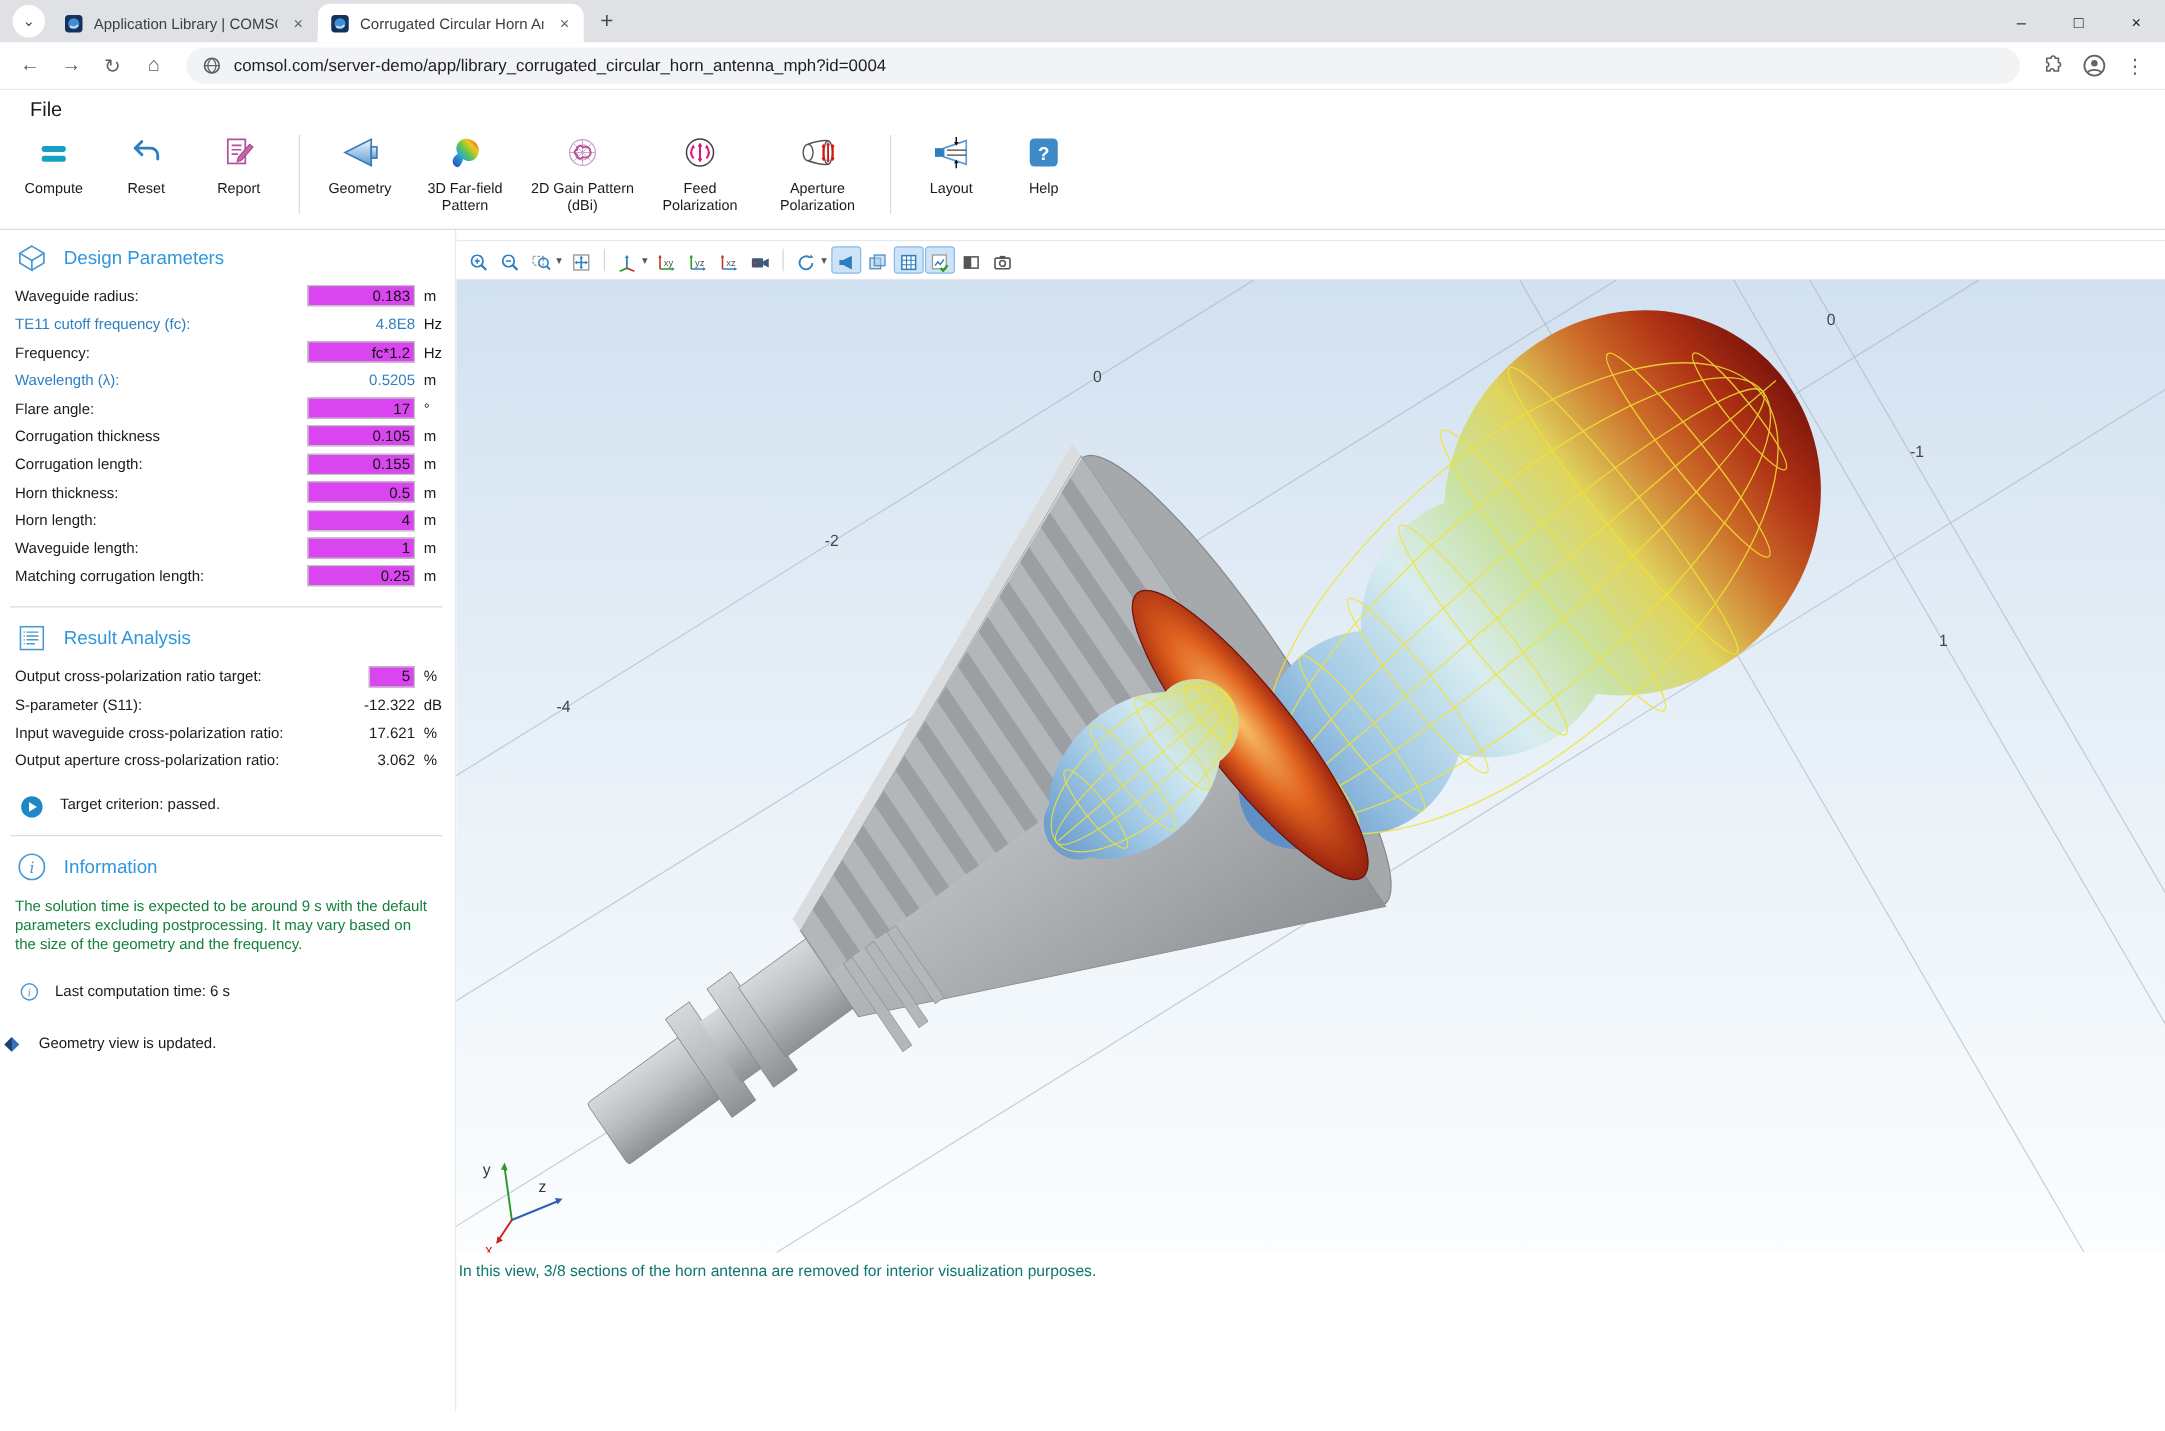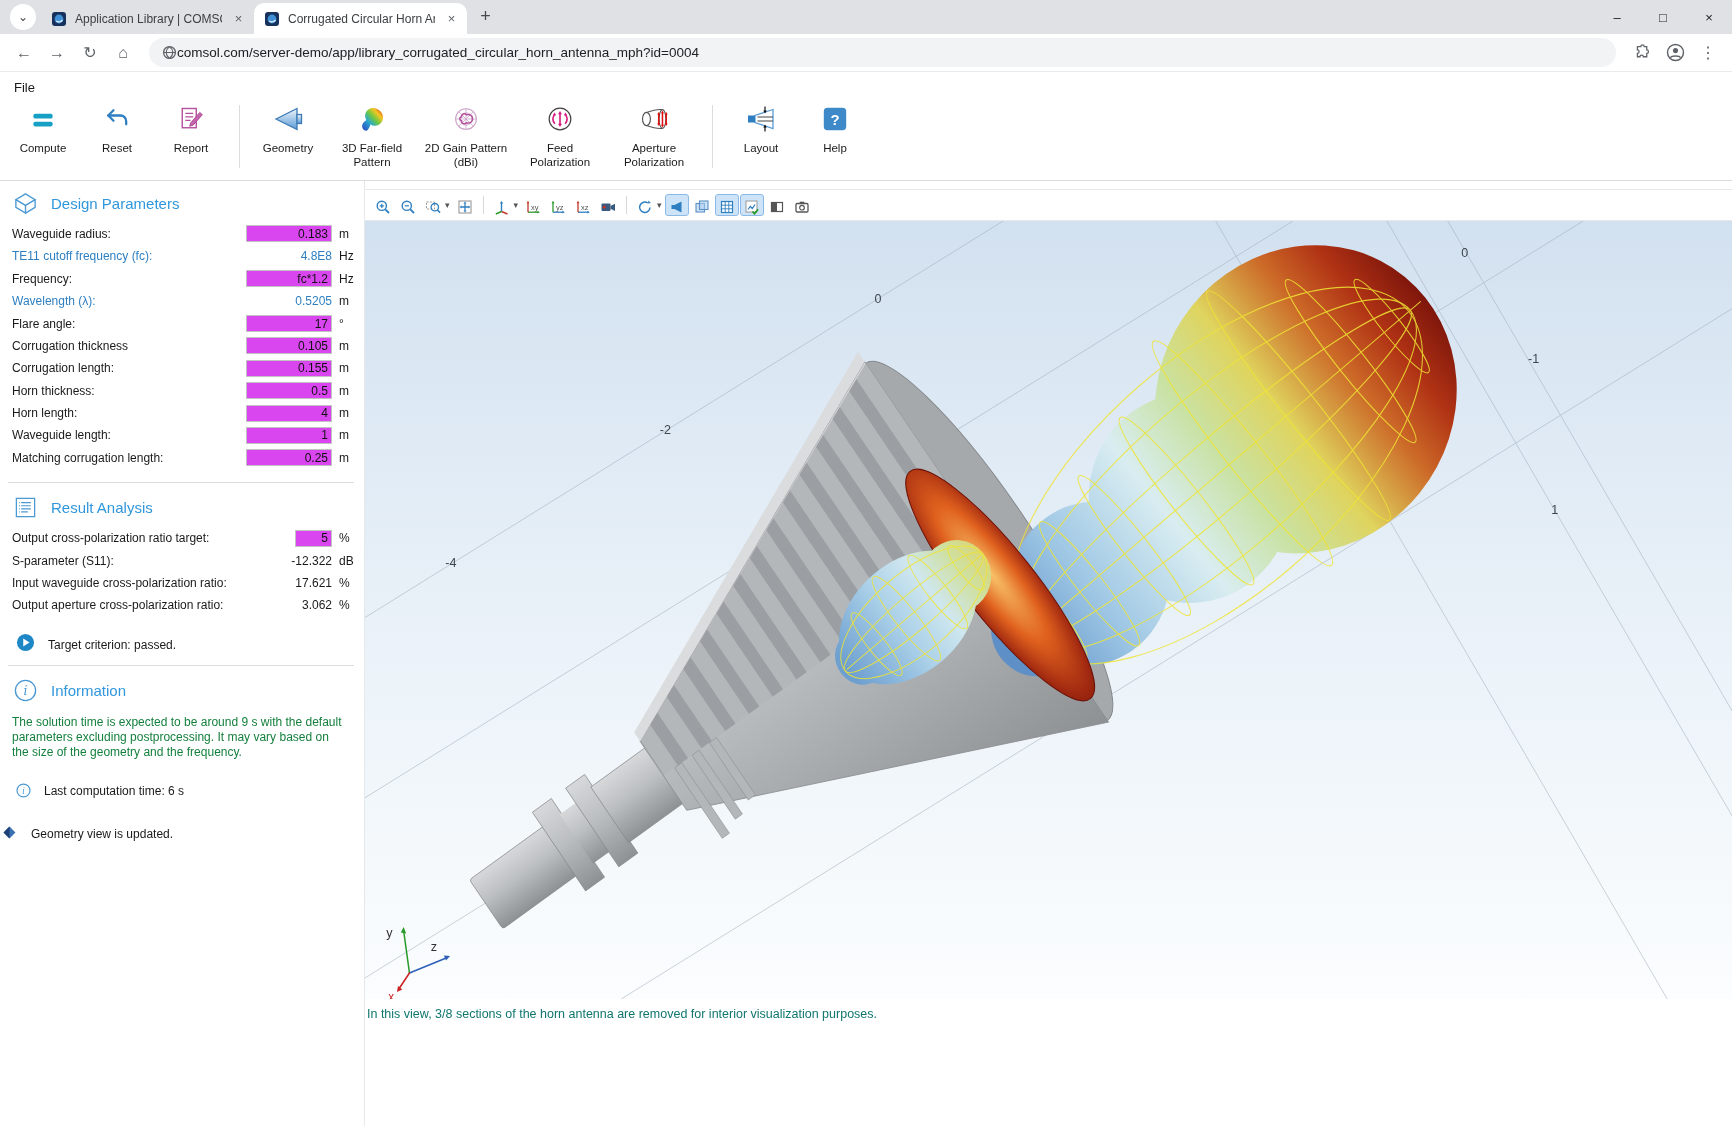--- a/index.html
+++ b/index.html
@@ -20,25 +20,25 @@
   .newtab { width:27px; height:27px; display:flex; align-items:center; justify-content:center;
     font-size:18px; color:#474b4f; margin:0 0 4px 5px; border-radius:50%; }
   .wincontrols { margin-left:auto; display:flex; height:34px; }
   .winbtn { width:46px; height:34px; display:flex; align-items:center; justify-content:center;
     color:#202124; font-size:13px; }
   .navbar { height:38px; background:#fff; display:flex; align-items:center; padding:0 9px; gap:3px;
     border-bottom:1px solid #e8eaec; }
   .navicon { width:30px; height:30px; display:flex; align-items:center; justify-content:center;
     font-size:16px; color:#5f6368; border-radius:50%; }
   .urlbar { flex:1; height:29px; background:#f1f3f4; border-radius:15px; display:flex; align-items:center;
-    padding:0 13px; margin:0 8px; }
+    padding:0 13px; gap:10px; margin:0 8px; }
   .urltext { font-size:13.5px; color:#202124; white-space:nowrap; }
 
   
-  .filebar { padding:8px 0 2px 14px; font-size:13px; color:#1a1a1a; }
+  .filebar { padding:8px 0 2px 24px; font-size:16px; color:#1a1a1a; }
   .ribbonwrap { border-bottom:1px solid #dcdcdc; }
   .ribbon { display:flex; align-items:flex-start; padding:6px 4px 10px 6px; }
   .rbtn { min-width:74px; max-width:94px; padding:0 4px; display:flex; flex-direction:column; align-items:center;
     gap:6px; font-size:11.5px; color:#1a1a1a; text-align:center; line-height:1.25; cursor:default; }
   .ricon { height:32px; display:flex; align-items:center; justify-content:center; }
   .rsep { width:1px; align-self:stretch; background:#dcdcdc; margin:2px 11px; }
 
   
   .main { display:flex; height:calc(1145px - 72px - 29px - 99px); }
   .panel { width:364px; flex:none; padding-top:0; }
@@ -46,21 +46,21 @@
   .prow { display:flex; align-items:center; height:22.4px; padding-left:12px; font-size:12px; color:#1a1a1a; }
   .plabel { flex:1; }
   .blue { color:#2e7fc1; }
   .pval { width:86px; display:flex; justify-content:flex-end; }
   .pvaltxt { width:86px; text-align:right; }
   input.pinput { width:86px; height:17px; border:1px solid #c2c2c2; font:12px "Liberation Sans",sans-serif;
     text-align:right; padding:0 3px; color:#111; background:#d946ef; }
   input.pinput.small { width:37px; }
   .punit { width:32px; padding-left:7px; }
   .divider { border-top:1px solid #dcdcdc; margin:13px 10px 2px 8px; }
-  .staterow { display:flex; align-items:flex-end; gap:13px; padding:16px 0 0 22px; font-size:12px; color:#1a1a1a; }
+  .staterow { display:flex; align-items:flex-start; gap:13px; padding:16px 0 0 22px; font-size:12px; color:#1a1a1a; }
   .infotext { padding:5px 16px 0 12px; font-size:12px; line-height:1.28; color:#15803d; }
 
   .graphics { flex:1; display:flex; flex-direction:column; border-left:1px solid #e6e9ec; min-width:0; }
   .gtoolbar { display:flex; align-items:center; gap:1px; padding:4px 6px; margin-top:8px;
     border-top:1px solid #e6e9ec; border-bottom:1px solid #e6e9ec; background:#fff; }
   .gbtn { width:24px; height:22px; display:flex; align-items:flex-end; justify-content:center;
     border:1px solid transparent; border-radius:3px; }
   .gbtn.active { background:#cde4f8; border-color:#8cbae8; }
   .gcaret { font-size:9px; color:#555; margin:0 2px 0 -1px; }
   .gsep { width:1px; height:18px; background:#d8d8d8; margin:0 5px; }

